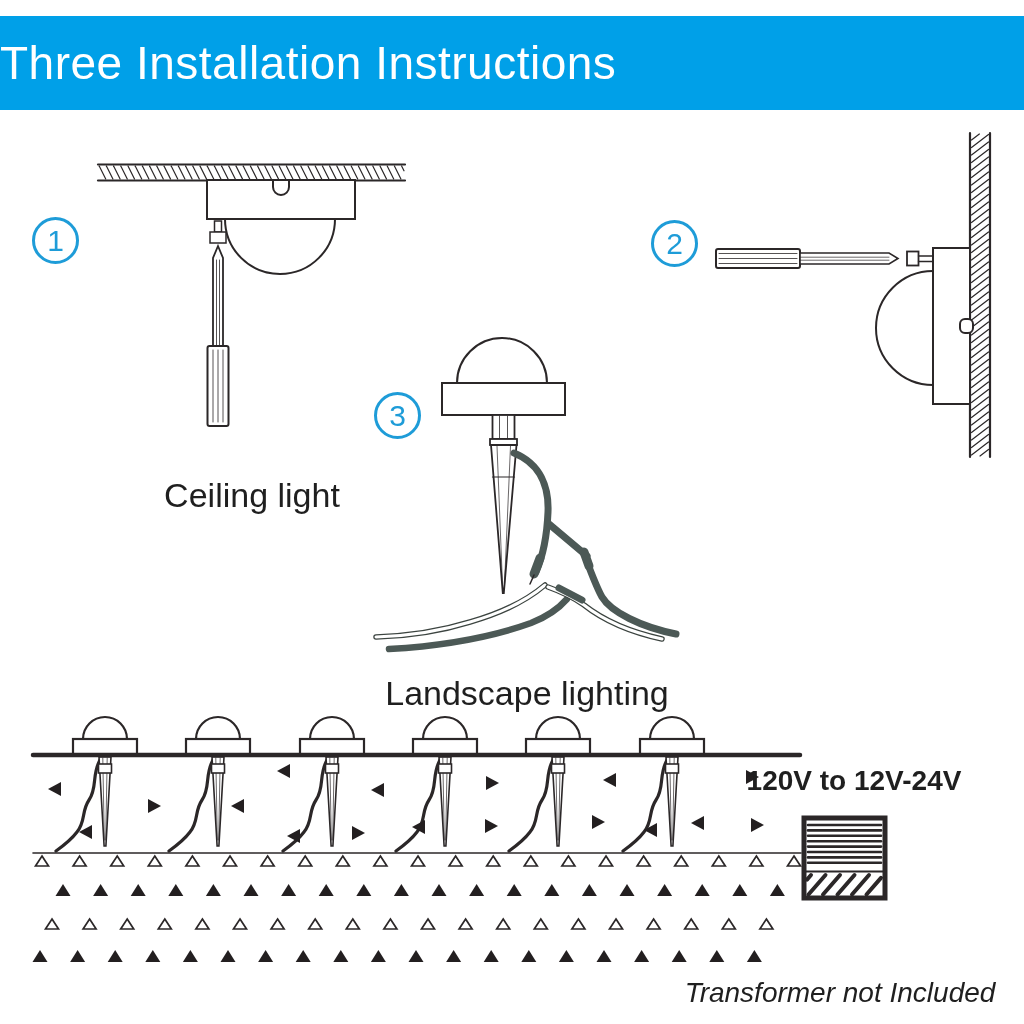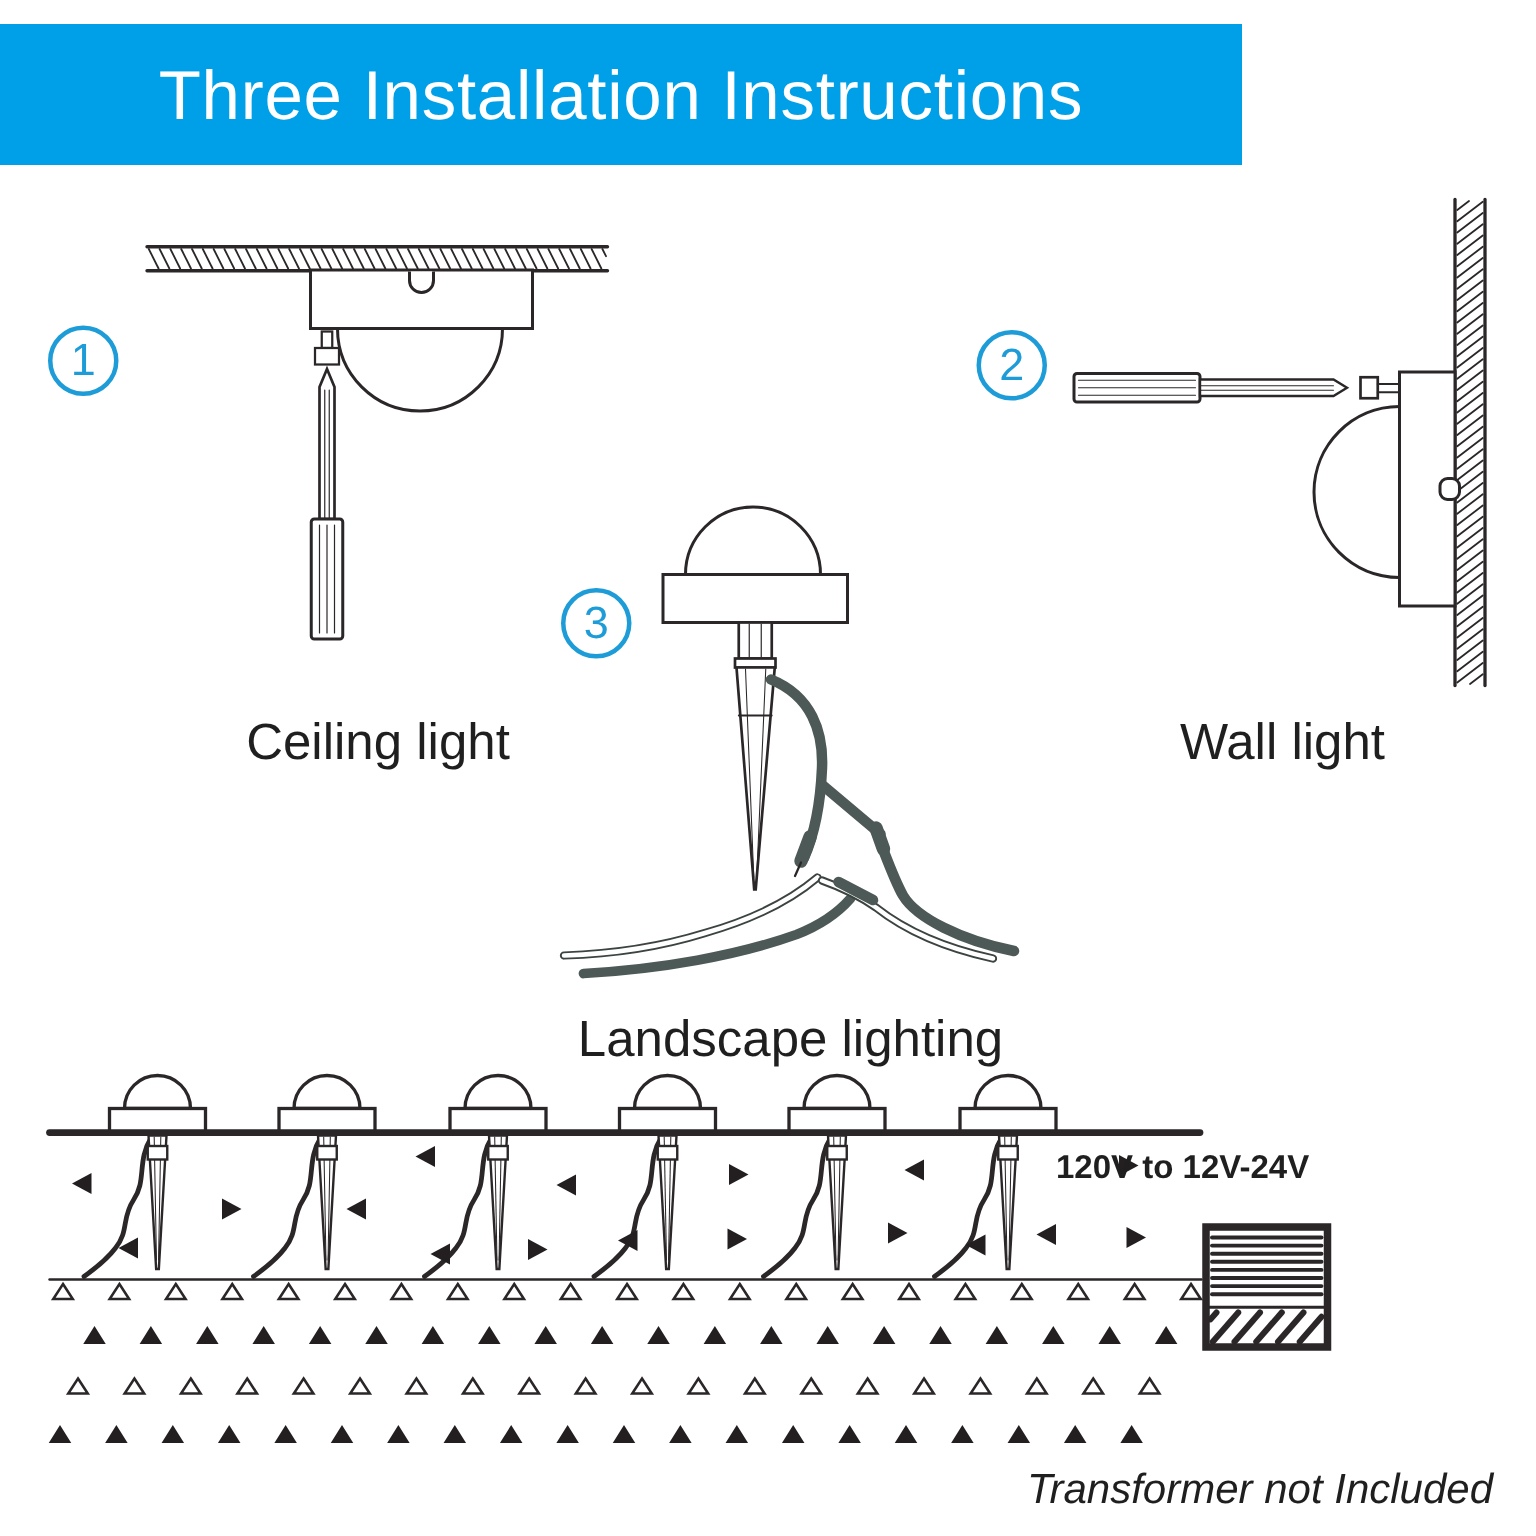--- a/index.html
+++ b/index.html
@@ -1,33 +1,33 @@
 <!DOCTYPE html>
 <html style="--banner-blue: #00A0E8; --circle-blue: #1E9CD8; --line-dark: #2B2728; --cable-gray: #4C5956; --soil-dark: #231F20; --text-dark: #1F1F1F;"><head>
 <meta charset="utf-8">
 <style>
   html,body{margin:0;padding:0;background:#fff;}
   .page{position:relative;width:1024px;height:1024px;background:#fff;overflow:hidden;
         font-family:"Liberation Sans", sans-serif;}
-  .banner{position:absolute;left:0;top:16px;width:828px;height:94px;
-          background:var(--banner-blue,#00A0E8);display:flex;align-items:center;justify-content:center;}
+  .banner{position:absolute;left:0;top:16px;width:1024px;height:94px;
+          background:var(--banner-blue,#00A0E8);display:flex;align-items:center;justify-content:flex-start;}
   .banner h1{margin:0;font-size:46px;font-weight:400;letter-spacing:.5px;color:#fff;}
   svg.art{position:absolute;left:0;top:0;width:1024px;height:1024px;}
   .ln{stroke:var(--line-dark,#2B2728);fill:none;stroke-linecap:round;}
   .lw{fill:#fff;stroke:var(--line-dark,#2B2728);}
   .fillDark{fill:var(--soil-dark,#231F20);stroke:none;}
   .cable{stroke:var(--cable-gray,#4C5956);fill:none;stroke-linecap:round;}
   .wcableUnder{stroke:#3c4440;fill:none;stroke-linecap:round;}
   .wcableOver{stroke:#fff;fill:none;stroke-linecap:round;}
   .badge{position:absolute;width:47px;height:47px;box-sizing:border-box;border:3.5px solid var(--circle-blue,#1E9CD8);
          border-radius:50%;display:flex;align-items:center;justify-content:center;
          color:var(--circle-blue,#1E9CD8);font-size:30px;line-height:1;}
   .dlabel{position:absolute;text-align:center;font-size:34px;color:var(--text-dark,#1F1F1F);}
-  .voltage{position:absolute;left:704px;top:765px;width:300px;
-           font-size:22px;font-weight:bold;color:var(--text-dark,#1F1F1F);}
+  .voltage{position:absolute;left:704px;top:765px;width:300px;text-align:center;
+           font-size:28px;font-weight:bold;color:var(--text-dark,#1F1F1F);}
   .disclaimer{position:absolute;left:638px;top:977px;width:404px;text-align:center;
            font-size:28px;font-style:italic;color:var(--text-dark,#1F1F1F);}
 </style>
 </head>
 <body>
 
 <div class="page">
 
   <header class="banner">
     <h1>Three Installation Instructions</h1>
@@ -385,18 +385,17 @@
     <span>1</span>
   </div>
   <div class="badge" style="left:651px;top:220px;">
     <span>2</span>
   </div>
   <div class="badge" style="left:374px;top:392px;">
     <span>3</span>
   </div>
 
   <div class="dlabel" style="left:112px;top:476px;width:280px;">Ceiling light</div>
-  <div class="dlabel" style="left:735px;top:476px;width:240px;">Wall light</div>
   <div class="dlabel" style="left:377px;top:662px;width:300px;margin-top:12px;">Landscape lighting</div>
 
   <div class="voltage">120V to 12V-24V</div>
   <div class="disclaimer">Transformer not Included</div>
 </div>
 
 </body></html>

